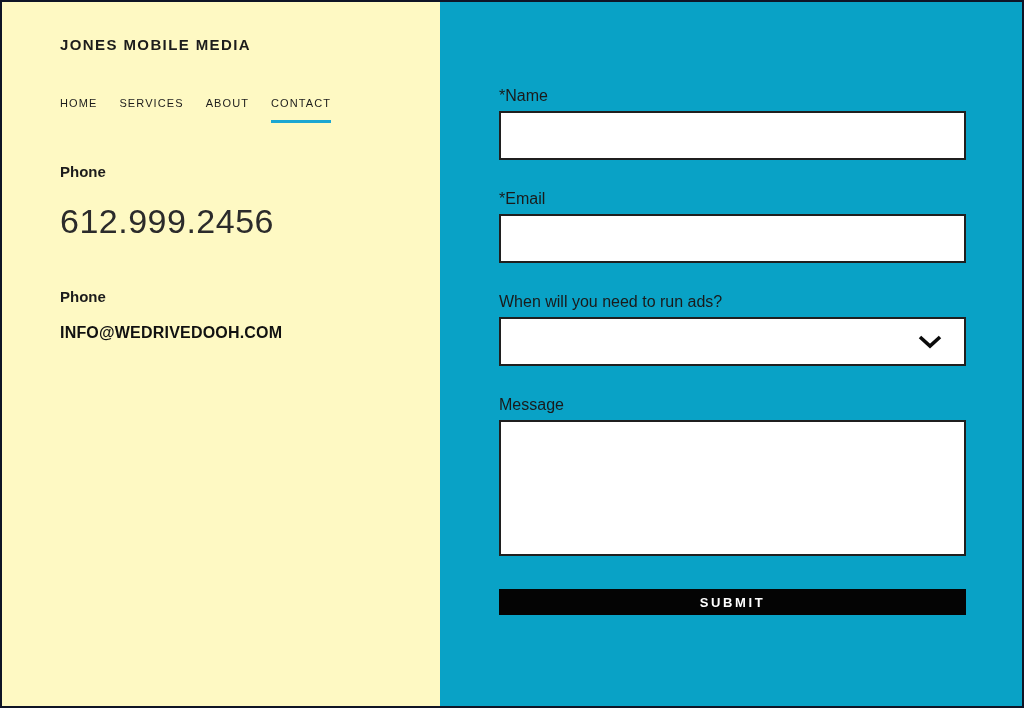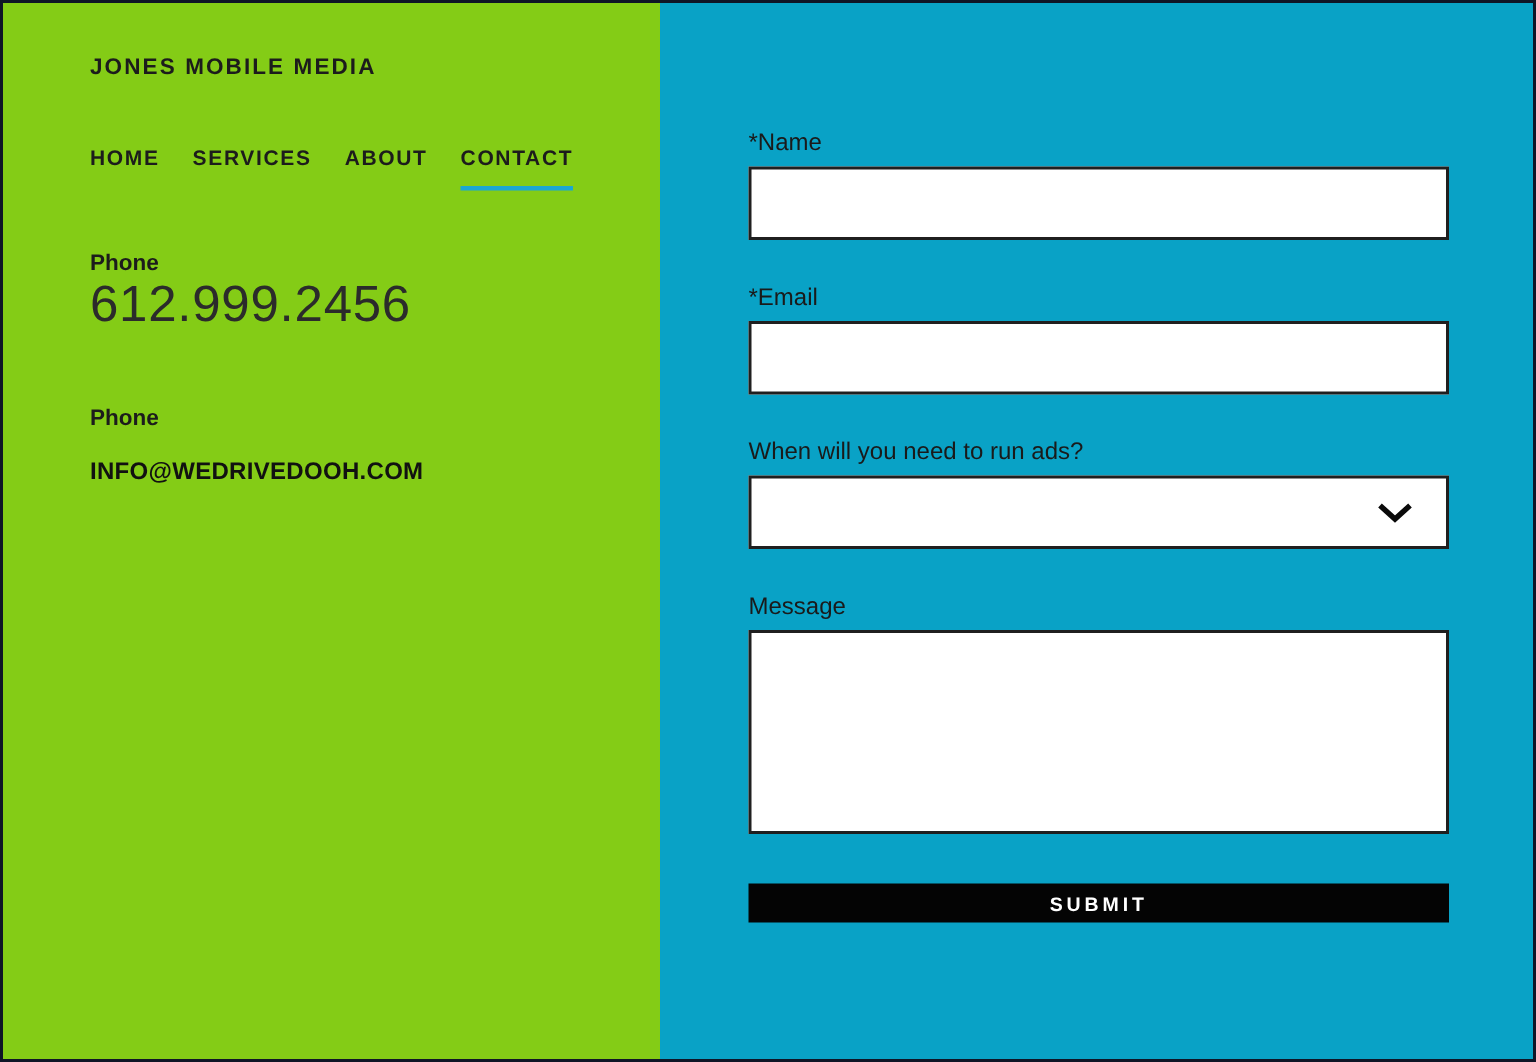--- a/index.html
+++ b/index.html
@@ -12,56 +12,57 @@
     border: 2px solid #0f1526;
     display: flex;
     overflow: hidden;
     background: #ffffff;
   }
 
   
   .left-panel {
     width: 438px;
     flex: 0 0 438px;
-    background: #84cc16;
+    background: #fef9c3;
     padding: 32px 16px 0 58px;
   }
   .brand {
     font-size: 15px;
     font-weight: 700;
     letter-spacing: 1.4px;
     color: #1c1c1c;
     margin-top: 2px;
   }
   .main-nav {
     margin-top: 44px;
     display: flex;
     align-items: flex-start;
   }
   .nav-item {
-    font-size: 14px;
-    font-weight: 700;
+    font-size: 11px;
+    font-weight: 400;
     letter-spacing: 1.1px;
     color: #1c1c1c;
     text-decoration: none;
     margin-right: 22px;
     padding-bottom: 11px;
     border-bottom: 3px solid transparent;
     cursor: pointer;
     display: inline-block;
   }
   .nav-item.active { border-bottom-color: #1ba7d2; }
 
   .info-label {
     font-size: 15px;
     font-weight: 700;
     color: #1c1c1c;
   }
   .phone-label { margin-top: 40px; }
   .phone-number {
+    margin-top: 22px;
     font-size: 34px;
     font-weight: 400;
     letter-spacing: 0.5px;
     color: #2b2b2b;
   }
   .email-label { margin-top: 47px; }
   .email-value {
     margin-top: 19px;
     font-size: 16px;
     font-weight: 700;

